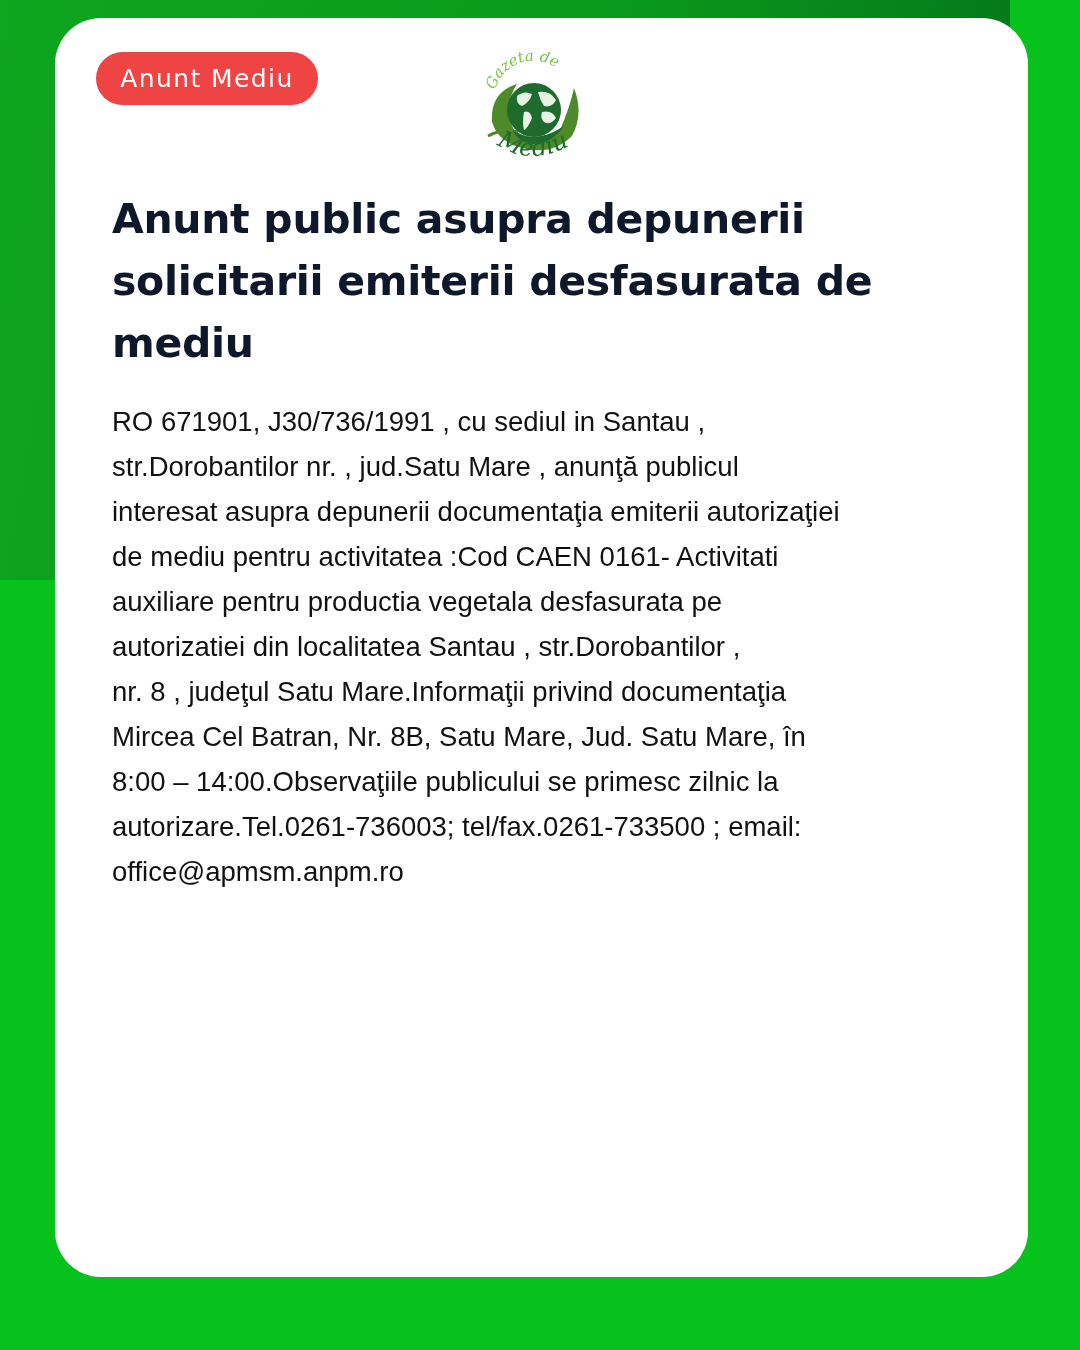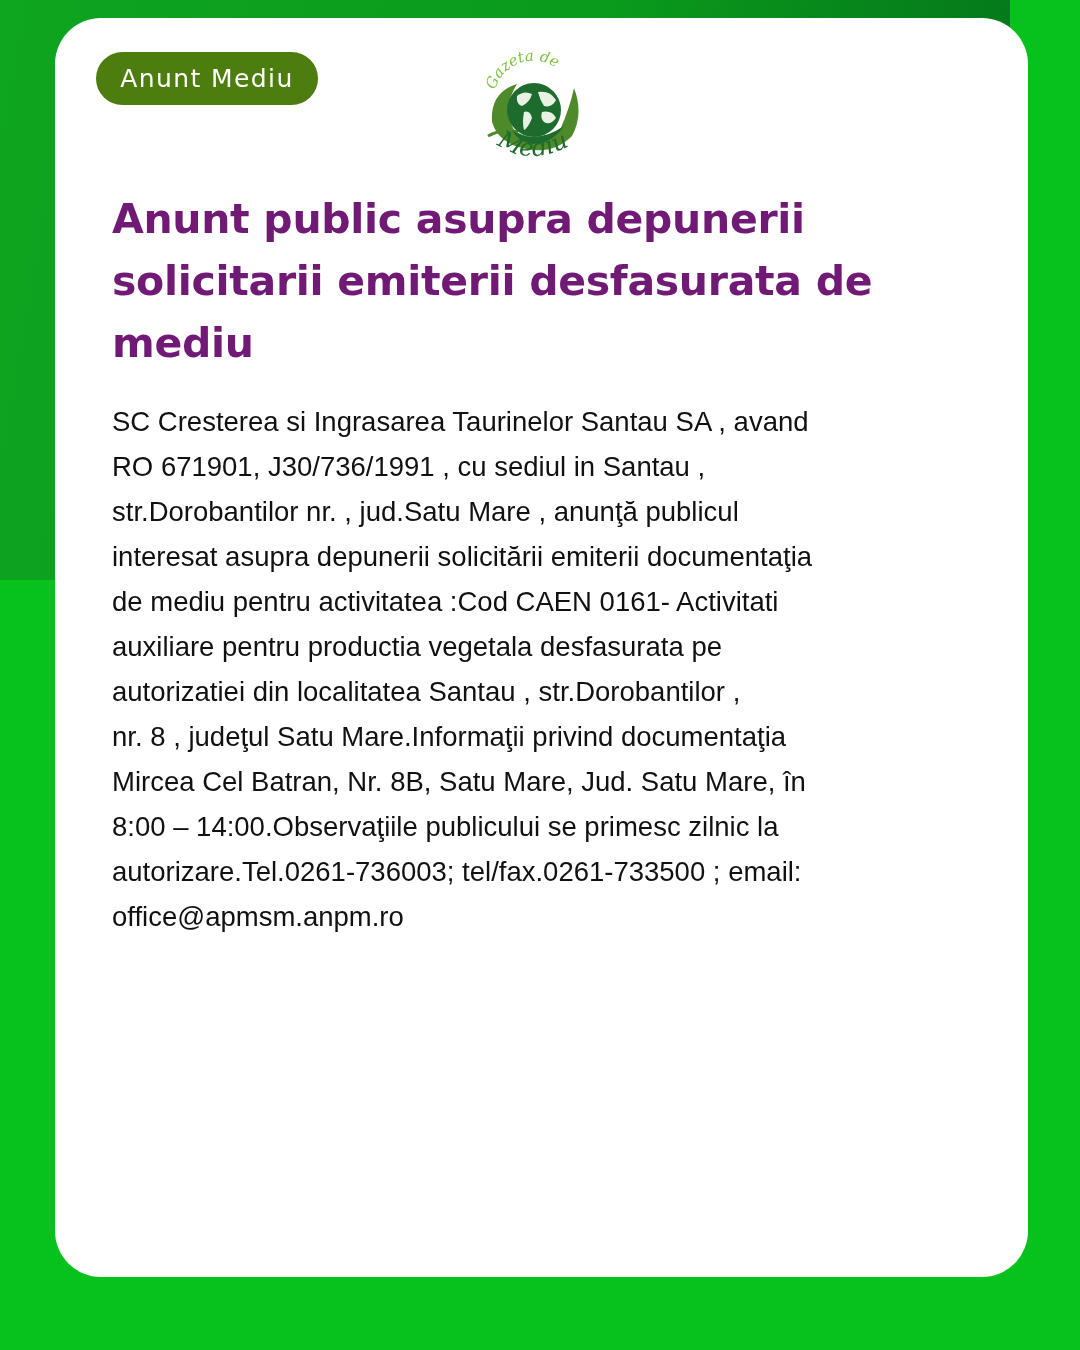--- a/index.html
+++ b/index.html
@@ -11,30 +11,30 @@
   .bg-dark {
     position: absolute; left: 0; top: 0; width: 1010px; height: 580px;
     background: linear-gradient(100deg, #0EA51F 0%, #0A9A1C 55%, #04721A 100%);
   }
   .card {
     position: absolute; left: 55px; top: 18px; width: 973px; height: 1259px;
     background: #FFFFFF; border-radius: 46px;
   }
   .badge {
     position: absolute; left: 96px; top: 52px; width: 222px; height: 53px;
-    background: #4d7c0f; border-radius: 27px;
+    background: #ef4444; border-radius: 27px;
     color: #FFFFFF; font-size: 25px; letter-spacing: 1.4px;
     display: flex; align-items: center; justify-content: center;
     font-family: "DejaVu Sans", sans-serif;
     text-align: center;
   }
   .logo { position: absolute; left: 472px; top: 52px; width: 120px; height: 120px; }
   .title {
     position: absolute; left: 112px; top: 188px; width: 840px;
-    color: #701a75; font-weight: bold; font-size: 41px; line-height: 62px;
+    color: #0f172a; font-weight: bold; font-size: 41px; line-height: 62px;
     font-family: "DejaVu Sans", sans-serif; letter-spacing: -0.3px;
   }
   .title .line { display: block; white-space: nowrap; }
   .body-text {
     position: absolute; left: 112px; top: 399px; width: 860px;
     color: #111111; font-size: 27.5px; line-height: 45px;
     font-family: "Liberation Sans", sans-serif;
   }
   .body-text .line { display: block; white-space: nowrap; }
 </style>
@@ -74,24 +74,23 @@
   </svg>
 </div>
 
 <h1 class="title" style="margin:0;">
   <span class="line">Anunt public asupra depunerii</span>
   <span class="line">solicitarii emiterii desfasurata de</span>
   <span class="line">mediu</span>
 </h1>
 
 <div class="body-text">
-  <span class="line">SC Cresterea si Ingrasarea Taurinelor Santau SA , avand</span>
   <span class="line">RO 671901, J30/736/1991 , cu sediul in Santau ,</span>
   <span class="line">str.Dorobantilor nr. , jud.Satu Mare , anunţă publicul</span>
-  <span class="line">interesat asupra depunerii solicitării emiterii documentaţia</span>
+  <span class="line">interesat asupra depunerii documentaţia emiterii autorizaţiei</span>
   <span class="line">de mediu pentru activitatea :Cod CAEN 0161- Activitati</span>
   <span class="line">auxiliare pentru productia vegetala desfasurata pe</span>
   <span class="line">autorizatiei din localitatea Santau , str.Dorobantilor ,</span>
   <span class="line">nr. 8 , judeţul Satu Mare.Informaţii privind documentaţia</span>
   <span class="line">Mircea Cel Batran, Nr. 8B, Satu Mare, Jud. Satu Mare, în</span>
   <span class="line">8:00 – 14:00.Observaţiile publicului se primesc zilnic la</span>
   <span class="line">autorizare.Tel.0261-736003; tel/fax.0261-733500 ; email:</span>
   <span class="line">office@apmsm.anpm.ro</span>
 </div>
 

